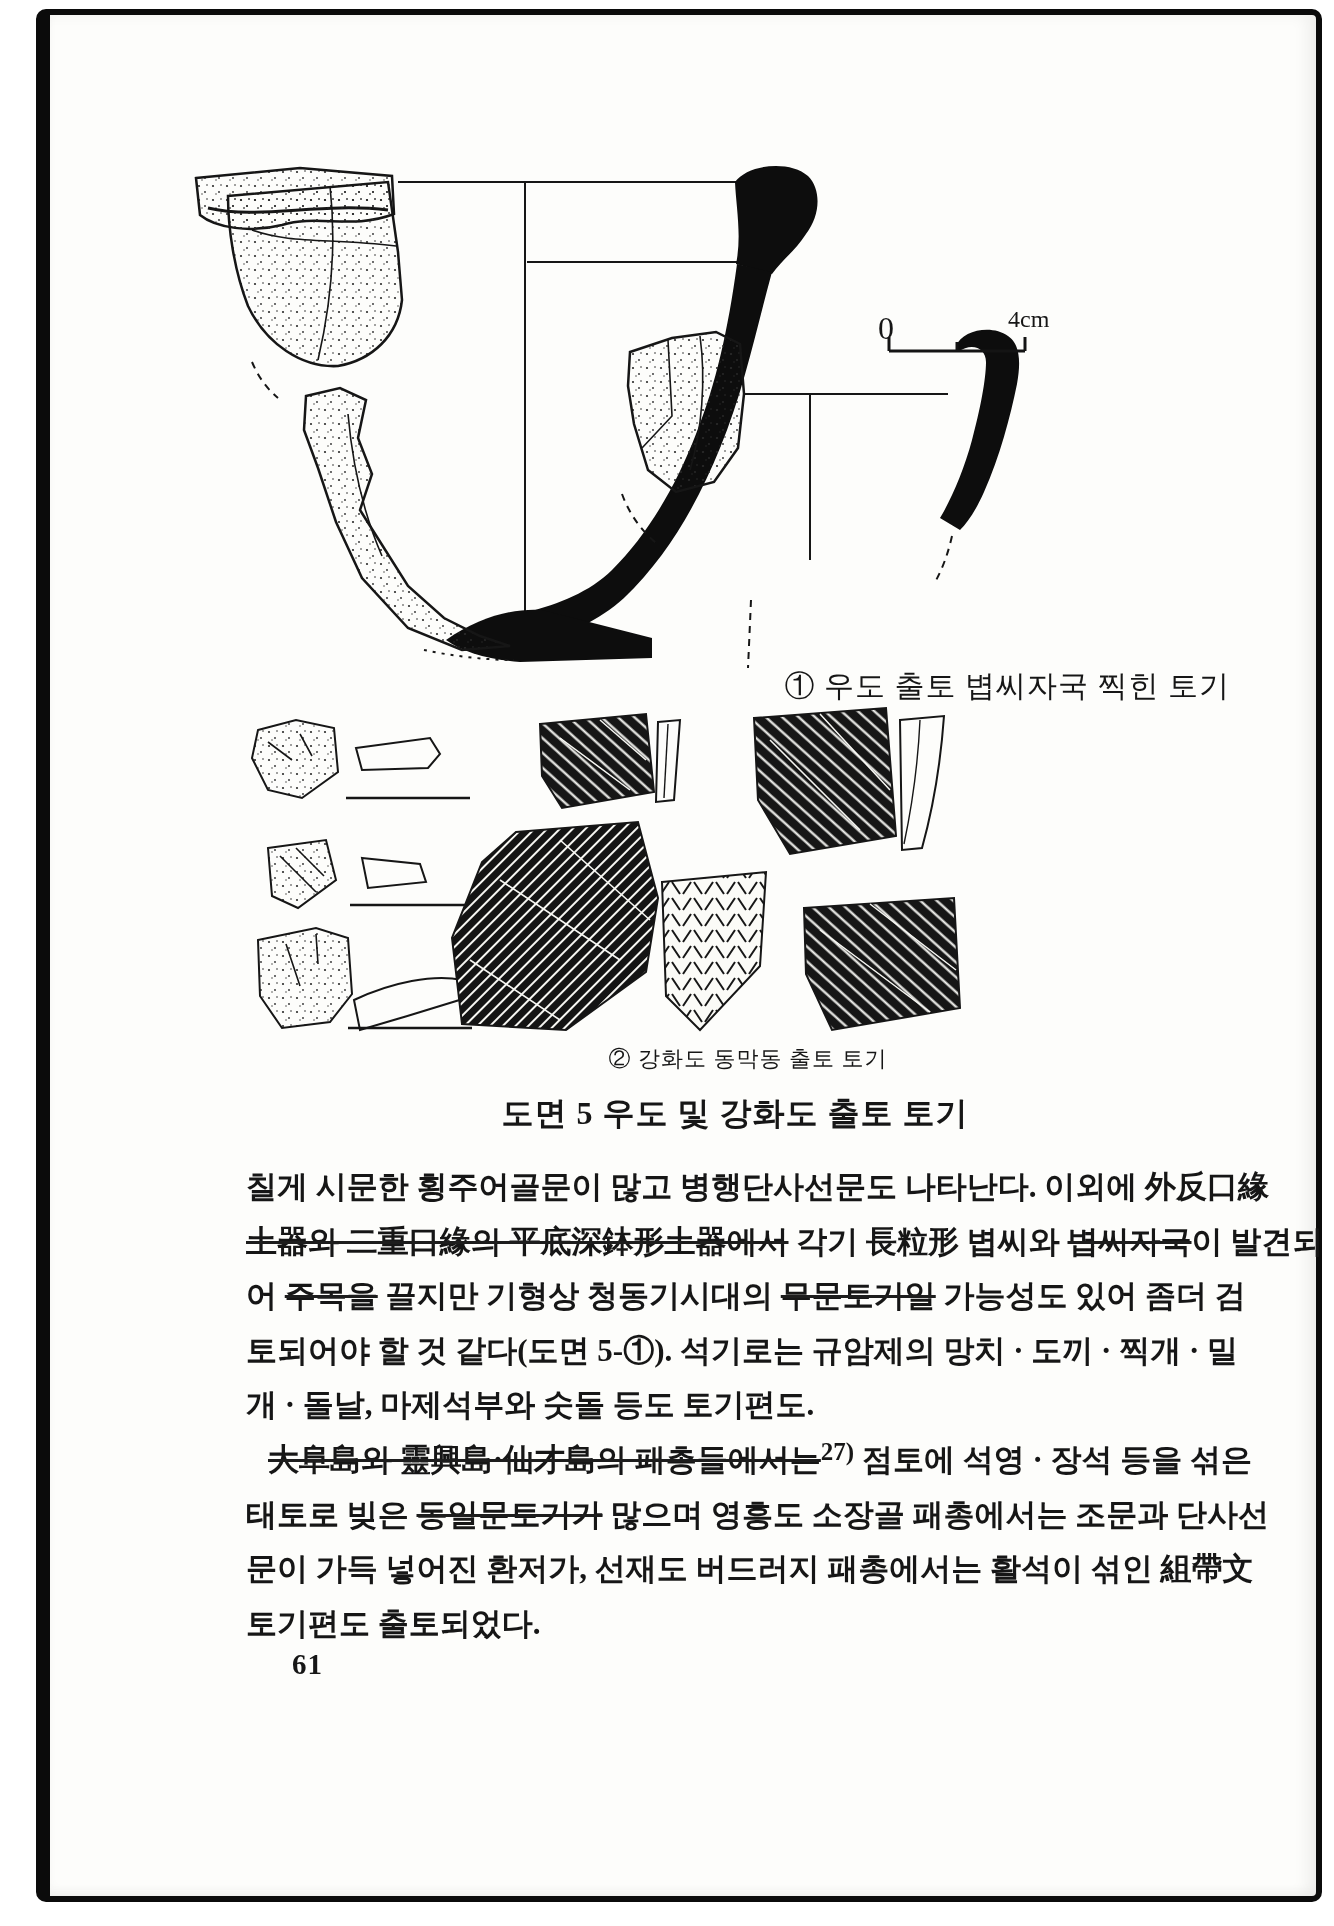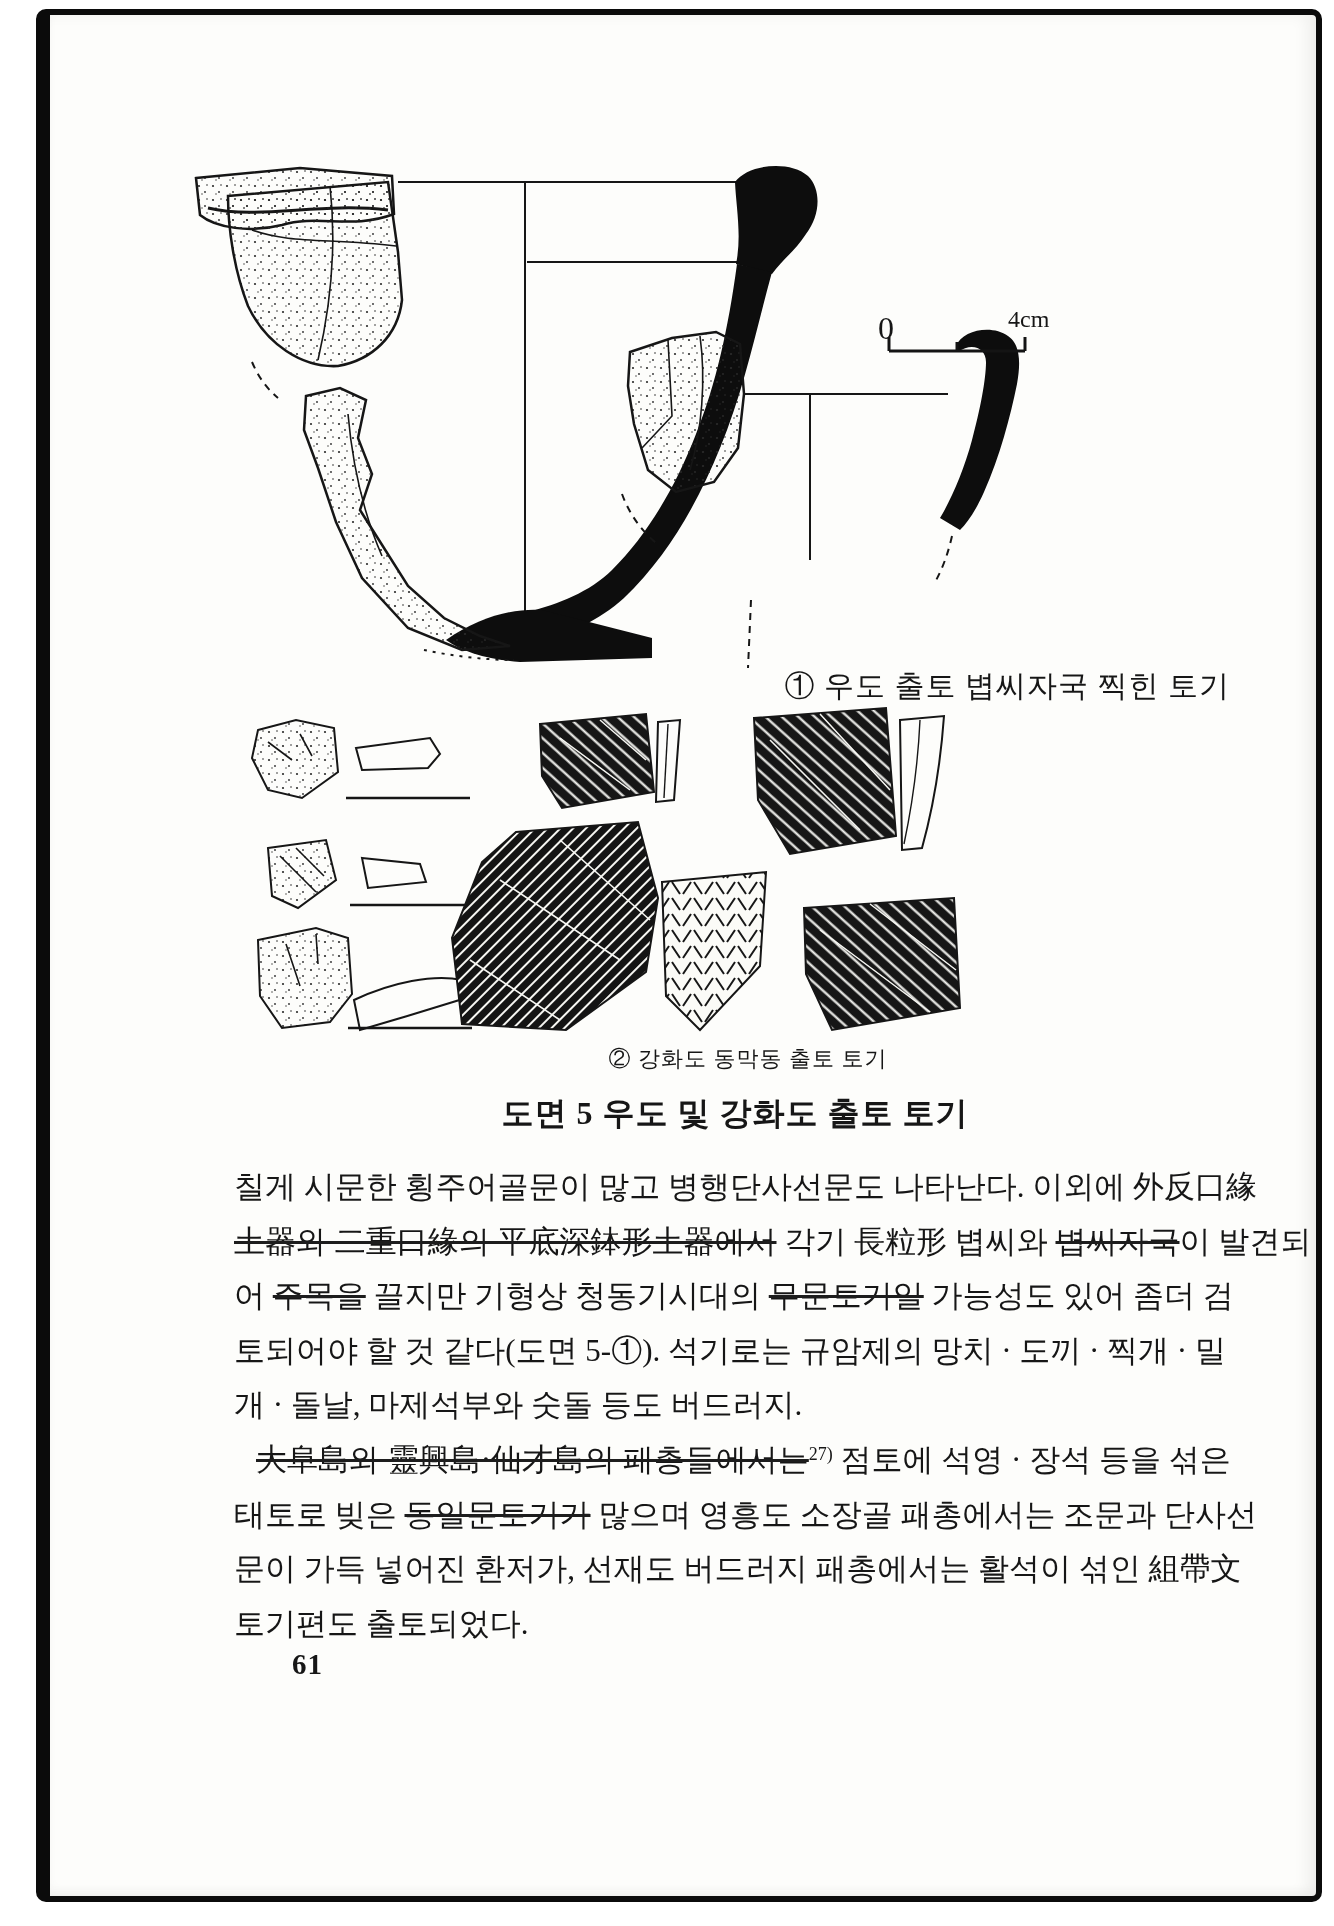--- a/index.html
+++ b/index.html
@@ -16,30 +16,30 @@
   .abs{position:absolute;}
   .cap{
     text-align:center;letter-spacing:1px;white-space:nowrap;
   }
   #caption-vessels{left:230px;top:666px;width:1000px;font-size:30px;text-align:right;}
   #caption-sherds{left:248px;top:1044px;width:1000px;font-size:22px;}
   #caption-figure{left:225px;top:1092px;width:1020px;font-size:32px;font-weight:700;}
   #scale-zero{left:878px;top:310px;font-size:32px;}
   #scale-4cm{left:1008px;top:306px;font-size:24px;}
   #body-text{
-    left:234px;top:1160px;width:778px;font-size:31px;
+    left:246px;top:1160px;width:778px;font-size:31px;font-weight:bold;
   }
   .bline{
     height:54.6px;line-height:54.6px;white-space:nowrap;
     text-align:justify;text-align-last:justify;
   }
   .bline.lastline{text-align-last:left;}
   .bline.indent{padding-left:22px;width:756px;}
   .struck{text-decoration:line-through;text-decoration-thickness:2.5px;text-decoration-color:#1d1d1d;margin-top:43px;}
-  sup.fnref{font-size:18px;line-height:0;vertical-align:10px;letter-spacing:0;}
+  sup.fnref{font-size:25px;line-height:0;vertical-align:10px;letter-spacing:0;}
   #page-number{left:292px;top:1648px;font-size:29px;font-weight:bold;letter-spacing:1px;}
   svg{display:block;}
 </style>
 </head>
 <body>
 
 <div id="page">
 
   <div class="scan-frame"></div>
 
@@ -165,21 +165,21 @@
     <div class="bline">
       <span class="struck">土器와 二重口緣의 平底深鉢形土器에서</span><span> 각기 長粒形 볍씨와 </span><span class="struck">볍씨자국</span><span>이 발견되</span>
     </div>
     <div class="bline">
       <span>어 </span><span class="struck">주목을</span><span> 끌지만 기형상 청동기시대의 </span><span class="struck">무문토기일</span><span> 가능성도 있어 좀더 검</span>
     </div>
     <div class="bline">
       <span>토되어야 할 것 같다(도면 5-①).  석기로는 규암제의 망치 · 도끼 · 찍개 · 밀</span>
     </div>
     <div class="bline lastline">
-      <span>개 · 돌날, 마제석부와 숫돌 등도 버드러지.</span>
+      <span>개 · 돌날, 마제석부와 숫돌 등도 토기편도.</span>
     </div>
     <div class="bline indent">
       <span class="struck">大阜島와 靈興島·仙才島의 패총들에서는</span><sup class="fnref">27)</sup><span> 점토에 석영 · 장석 등을 섞은</span>
     </div>
     <div class="bline">
       <span>태토로 빚은 </span><span class="struck">동일문토기가</span><span> 많으며 영흥도 소장골 패총에서는 조문과 단사선</span>
     </div>
     <div class="bline">
       <span>문이 가득 넣어진 환저가, 선재도 버드러지 패총에서는 활석이 섞인 組帶文</span>
     </div>

